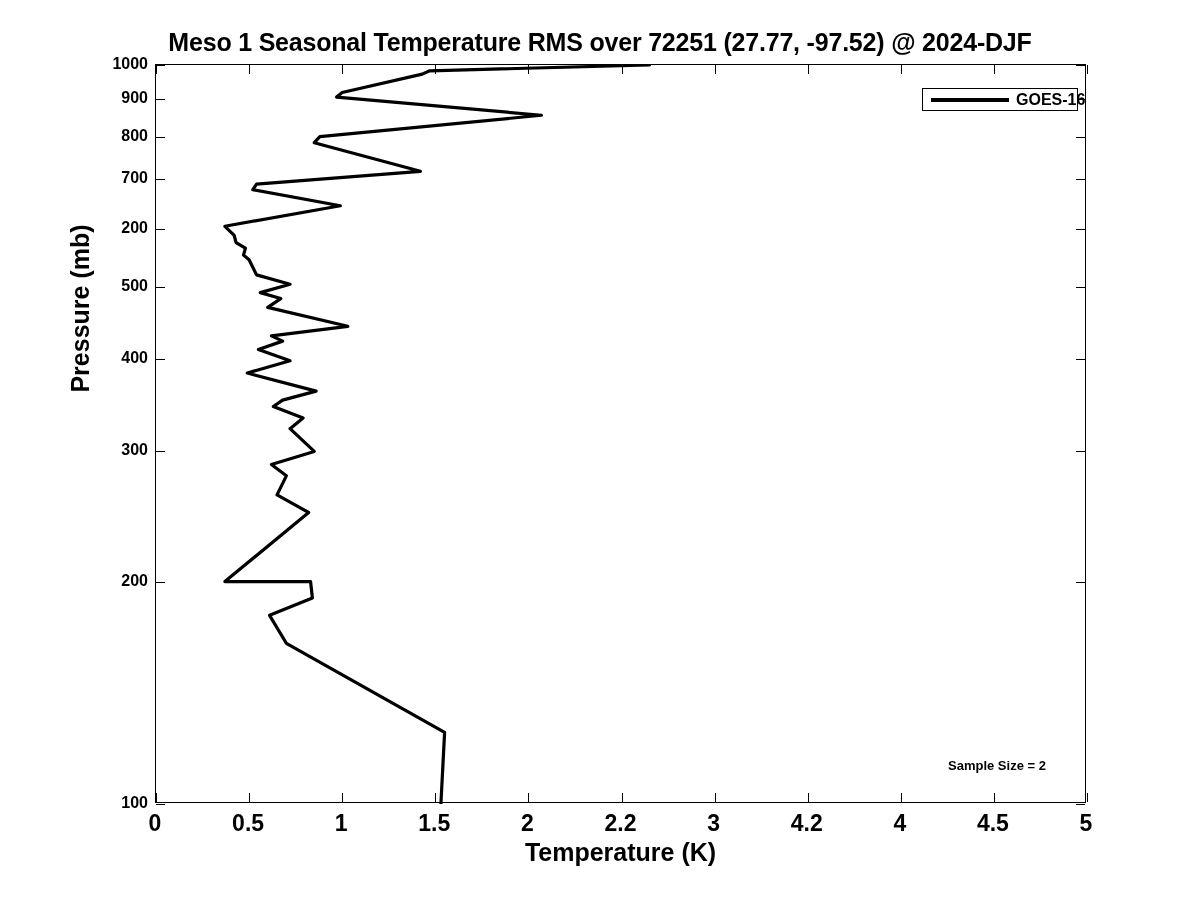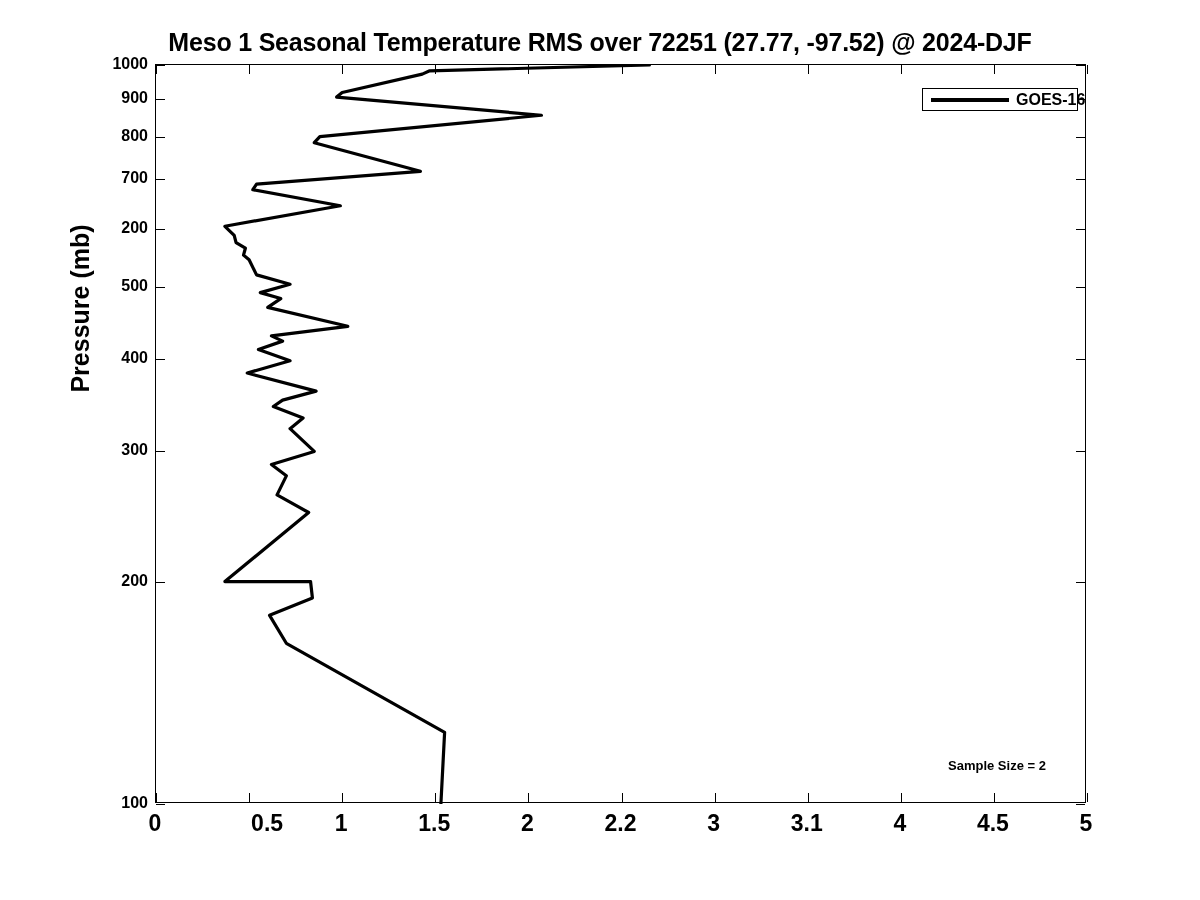--- a/index.html
+++ b/index.html
@@ -130,37 +130,38 @@
       <div class="tick-y " style="top: 114.473px;"></div>
       <div class="tick-y right" style="top: 114.473px;"></div>
       <div class="tick-y " style="top: 71.6165px;"></div>
       <div class="tick-y right" style="top: 71.6165px;"></div>
       <div class="tick-y " style="top: 33.8148px;"></div>
       <div class="tick-y right" style="top: 33.8148px;"></div>
       <div class="tick-y " style="top: 0px;"></div>
       <div class="tick-y right" style="top: 0px;"></div>
     </div>
 
+  <div id="x-axis-title">Temperature (K)</div>
   <div id="y-axis-title">Pressure (mb)</div>
 
   <div id="legend">
     <span id="legend-line" style="border-top-color: rgb(0, 0, 0);"></span>
     <span id="legend-label">GOES-16</span>
   </div>
 
   <div id="sample-size">Sample Size = 2</div>
 
 <div class="xlabel" style="left: 155px;">0</div>
-    <div class="xlabel" style="left: 248.1px; margin-left: 19px;">0.5</div>
+    <div class="xlabel" style="left: 248.1px;">0.5</div>
     <div class="xlabel" style="left: 341.2px;">1</div>
     <div class="xlabel" style="left: 434.3px;">1.5</div>
     <div class="xlabel" style="left: 527.4px;">2</div>
     <div class="xlabel" style="left: 620.5px;">2.2</div>
     <div class="xlabel" style="left: 713.6px;">3</div>
-    <div class="xlabel" style="left: 806.7px;">3.1</div>
+    <div class="xlabel" style="left: 806.7px;">4.2</div>
     <div class="xlabel" style="left: 899.8px;">4</div>
     <div class="xlabel" style="left: 992.9px;">4.5</div>
     <div class="xlabel" style="left: 1086px;">5</div>
     <div class="ylabel" style="top: 803px;">100</div>
     <div class="ylabel" style="top: 580.539px;">200</div>
     <div class="ylabel" style="top: 450.407px;">300</div>
     <div class="ylabel" style="top: 358.078px;">400</div>
     <div class="ylabel" style="top: 286.461px;">500</div>
     <div class="ylabel" style="top: 227.946px;">200</div>
     <div class="ylabel" style="top: 178.473px;">700</div>

